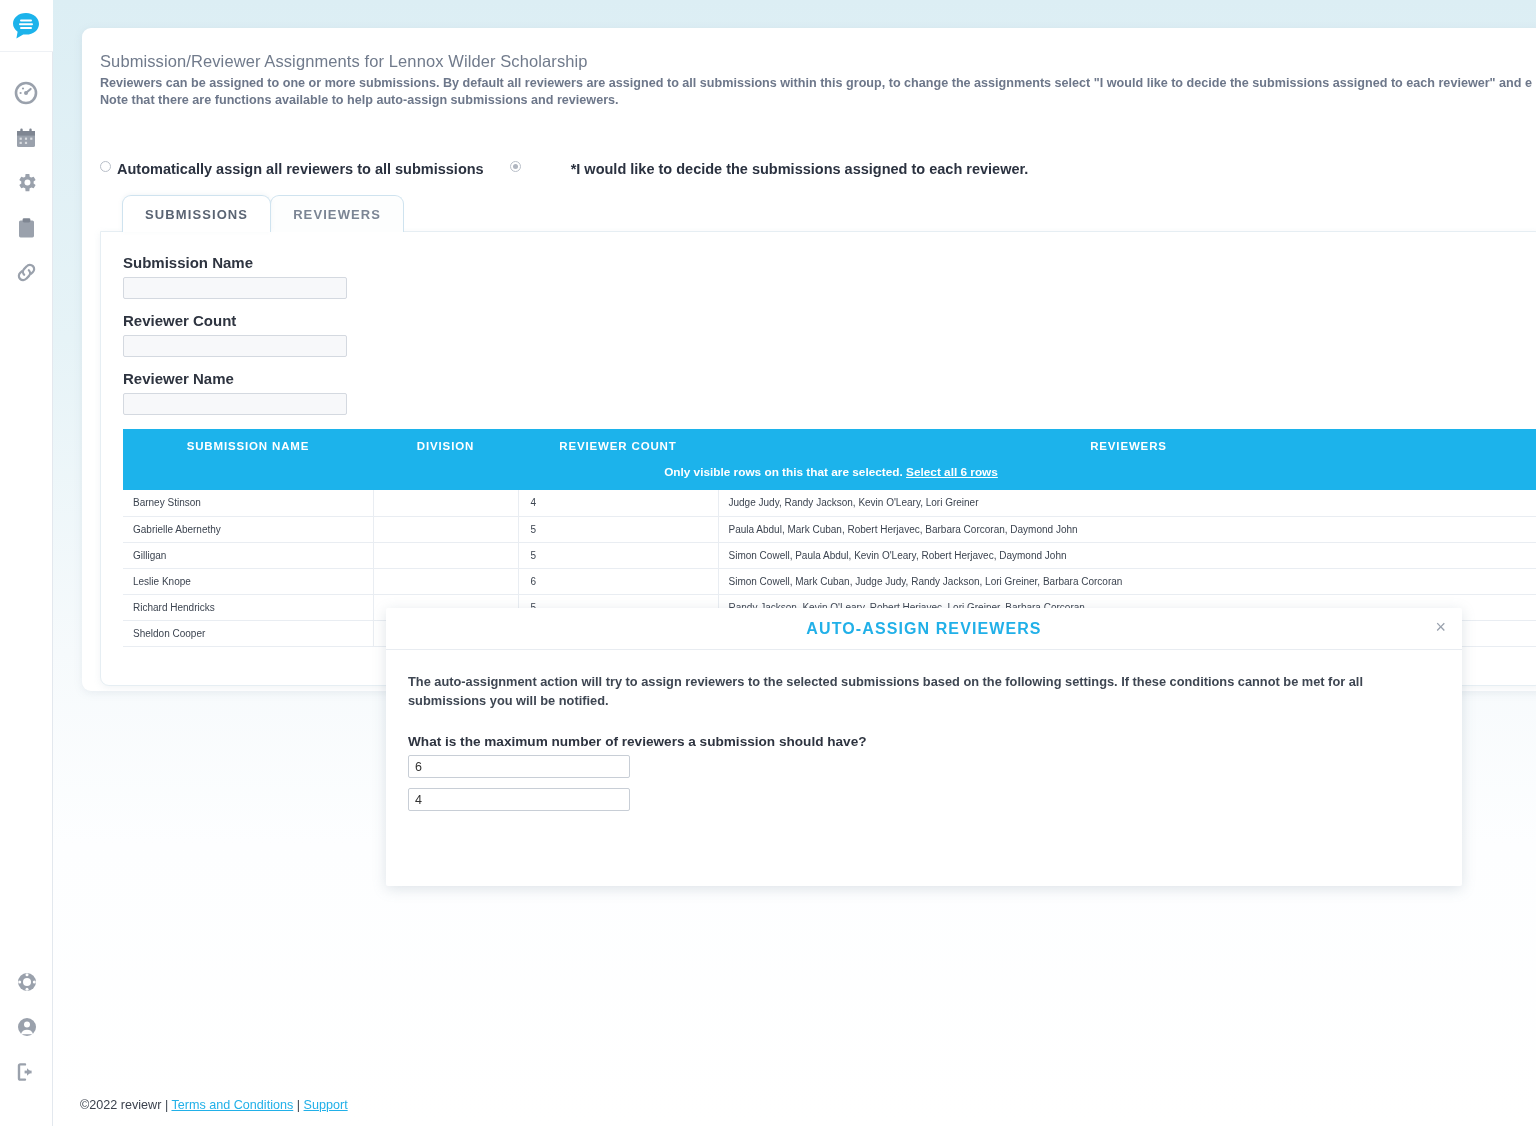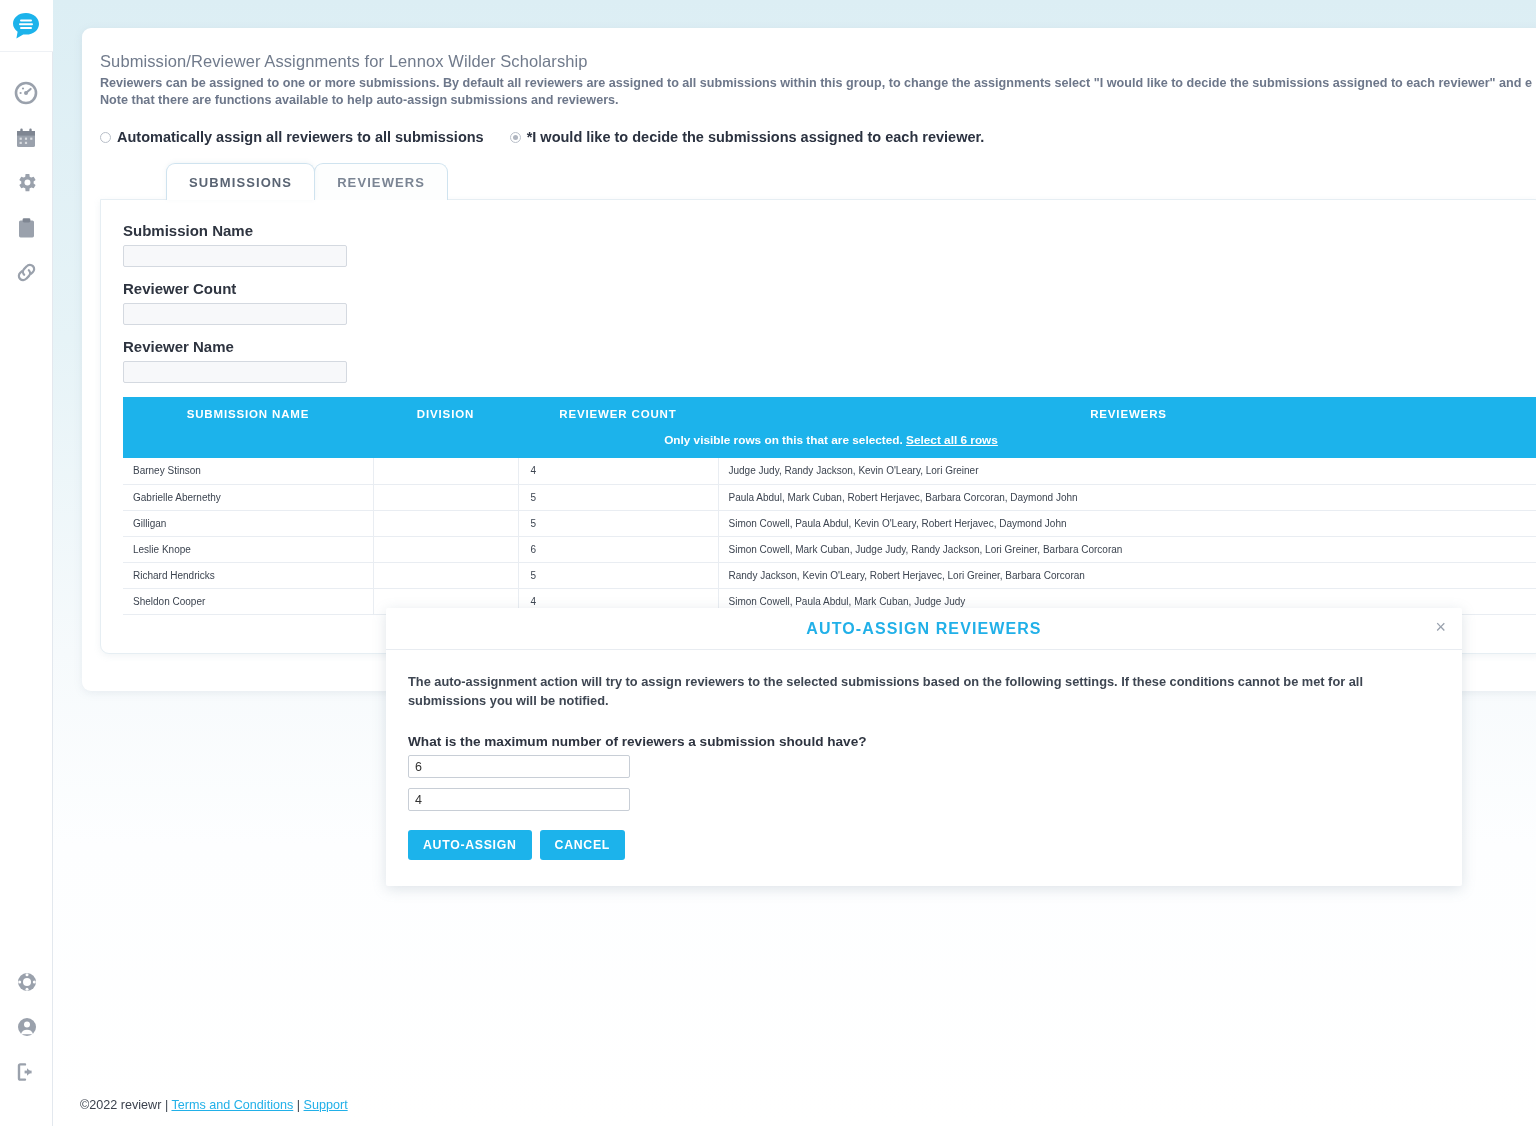--- a/index.html
+++ b/index.html
@@ -78,22 +78,22 @@
     white-space: nowrap;
     margin: 0;
   }
 
   
   .radio-row {
     margin-top: 20px;
     display: flex; align-items: center;
     font-size: 14.5px; font-weight: bold; color: #2b3240;
   }
-  .radio-opt { display: flex; align-items: center; cursor: pointer; }
-  .radio-opt.second { margin-left: 26px; }
+  .radio-opt { display: flex; cursor: pointer; margin-top: 32px; }
+  .radio-opt.second { margin-left: 26px; gap: 44px; }
   .rdo {
     width: 11px; height: 11px; border-radius: 50%;
     border: 1px solid #b9bfc9; background: #fff;
     margin-right: 6px; flex: none; position: relative;
   }
   .rdo.checked { background: #fff; }
   .rdo.checked::after {
     content: ""; position: absolute;
     left: 2px; top: 2px; width: 5px; height: 5px;
     border-radius: 50%; background: #b0b6c0;
@@ -115,21 +115,20 @@
     border: 1px solid #cfe3ef;
     border-bottom: none;
     border-radius: 9px 9px 0 0;
     cursor: pointer;
     position: relative;
   }
   .tab.active {
     color: #5a6473;
     z-index: 3;
     box-shadow: 0 -1px 4px rgba(130,160,180,0.10);
-    margin-left: 44px;
   }
   .tab.inactive { background: #fdfefe; margin-left: -1px; color: #7b8594; }
 
   
   .panel {
     margin-top: -1px;
     margin-left: 0;
     background: #ffffff;
     border: 1px solid #e6eef3;
     border-radius: 0 9px 9px 9px;
@@ -502,24 +501,20 @@
     <span class="modal-close">×</span>
   </div>
   <div class="modal-body">
     <p class="modal-desc">The auto-assignment action will try to assign reviewers to the selected submissions based on the following settings. If these conditions cannot be met for all submissions you will be notified.</p>
 
     <div class="modal-q">What is the maximum number of reviewers a submission should have?</div>
     <input class="modal-input" type="text" value="6" style="">
 
     <input class="modal-input" type="text" value="4" style="">
 
-    <div class="modal-btns">
-      <button class="btn">AUTO-ASSIGN</button>
-      <button class="btn">CANCEL</button>
-    </div>
   </div>
 </div>
 
 <div class="footer">
   <span>©2022 reviewr</span>
   <span class="sep">|</span>
   <a>Terms and Conditions</a>
   <span class="sep">|</span>
   <a>Support</a>
 </div>

